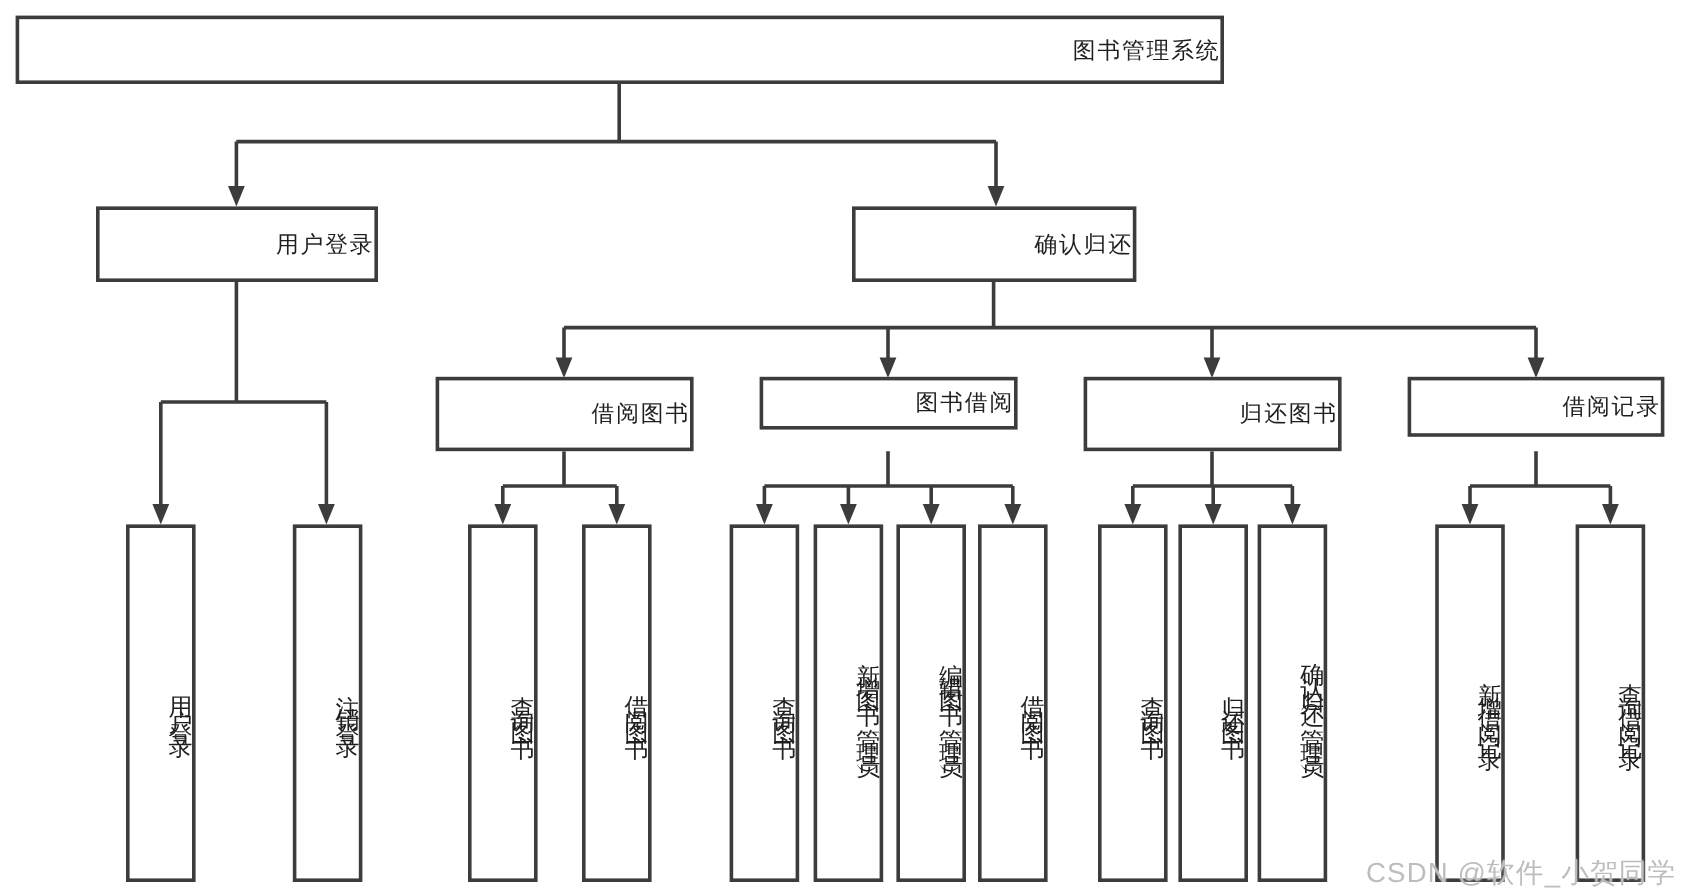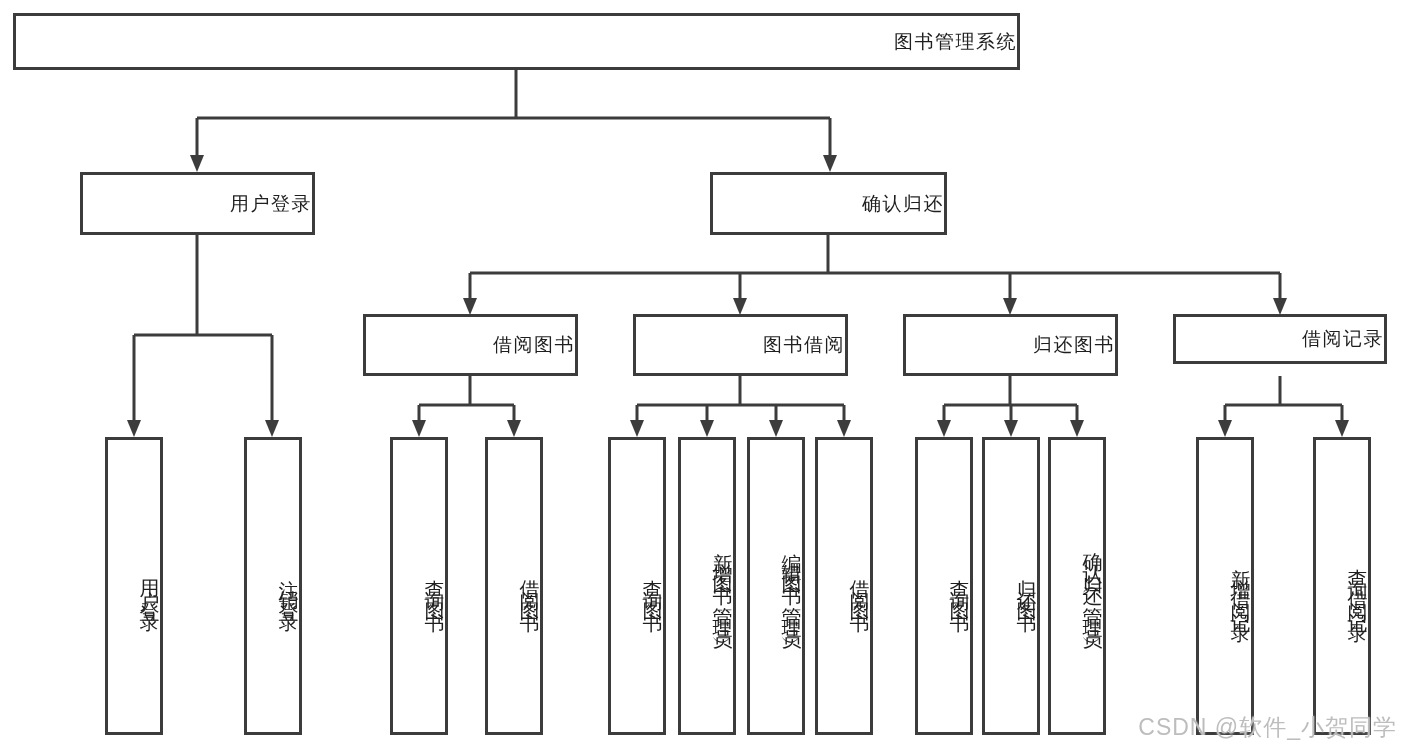--- a/index.html
+++ b/index.html
@@ -86,21 +86,21 @@
   <div class="box" style="left:80px;top:172px;width:235px;height:63px">
     <span class="h-label">用户登录</span>
   </div>
   <div class="box" style="left:710px;top:172px;width:237px;height:63px">
     <span class="h-label">确认归还</span>
   </div>
 
   <div class="box" style="left:363px;top:314px;width:215px;height:62px">
     <span class="h-label">借阅图书</span>
   </div>
-  <div class="box" style="left:633px;top:314px;width:215px;height:62px">
+  <div class="box" style="left:633px;top:314px;width:215px;height:44px">
     <span class="h-label">图书借阅</span>
   </div>
   <div class="box" style="left:903px;top:314px;width:215px;height:62px">
     <span class="h-label">归还图书</span>
   </div>
   <div class="box" style="left:1173px;top:314px;width:214px;height:50px">
     <span class="h-label">借阅记录</span>
   </div>
 
   <div class="box leaf" style="left:105px">

